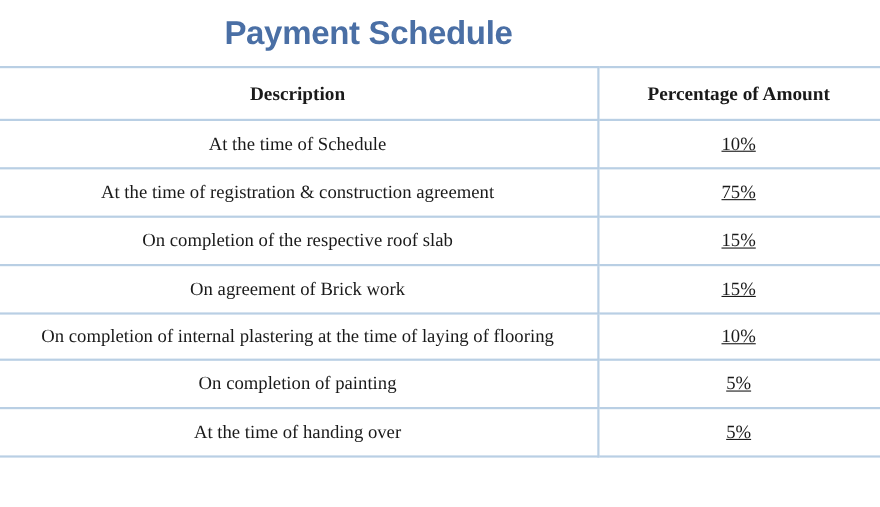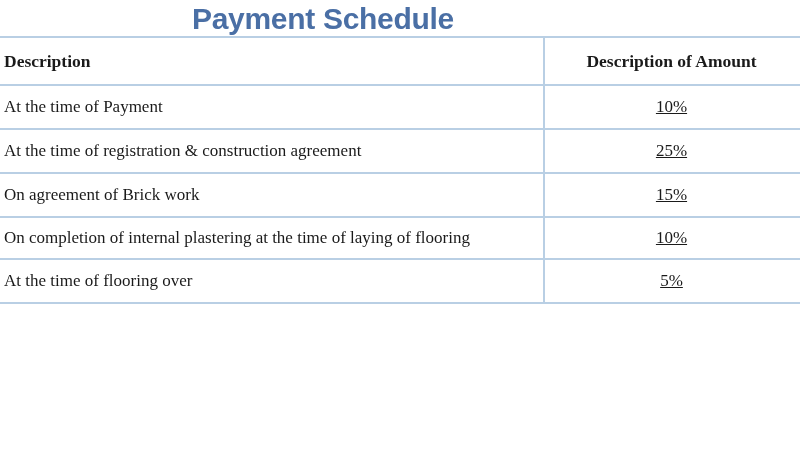--- a/index.html
+++ b/index.html
@@ -20,21 +20,21 @@
     height: 461px;
     background: #ffffff;
   }
   .title {
     font-family: "Liberation Sans", sans-serif;
     font-size: 30px;
     font-weight: bold;
     color: #4a6fa5;
     letter-spacing: -0.3px;
     padding: 0 0 0 192px;
-    margin: 0;
+    margin: 12px;
     line-height: 38px;
     height: 36px;
     overflow: hidden;
   }
   table.schedule {
     border-collapse: collapse;
     width: 800px;
     table-layout: fixed;
     margin: 0;
   }
@@ -51,21 +51,21 @@
     line-height: 22px;
   }
   table.schedule th {
     font-weight: bold;
     font-size: 17.5px;
     padding-top: 12px;
     padding-bottom: 12px;
   }
   table.schedule th.desc,
   table.schedule td.desc {
-    text-align: left;
+    text-align: center;
     border-right: 2px solid #b9cfe4;
     padding-left: 4px;
   }
   table.schedule th.pct,
   table.schedule td.pct {
     text-align: center;
   }
   table.schedule tr.row-tall td {
     padding-top: 9px;
     padding-bottom: 9px;
@@ -91,40 +91,48 @@
   <h1 class="title">Payment Schedule</h1>
 
   <table class="schedule">
     <colgroup>
       <col class="c1">
       <col class="c2">
     </colgroup>
     <thead>
       <tr>
         <th class="desc">Description</th>
-        <th class="pct">Description of Amount</th>
+        <th class="pct">Percentage of Amount</th>
       </tr>
     </thead>
     <tbody>
       <tr>
-        <td class="desc">At the time of Payment</td>
+        <td class="desc">At the time of Schedule</td>
         <td class="pct">10%</td>
       </tr>
       <tr>
         <td class="desc">At the time of registration &amp; construction agreement</td>
-        <td class="pct">25%</td>
+        <td class="pct">75%</td>
+      </tr>
+      <tr>
+        <td class="desc">On completion of the respective roof slab</td>
+        <td class="pct">15%</td>
       </tr>
       <tr>
         <td class="desc">On agreement of Brick work</td>
         <td class="pct">15%</td>
       </tr>
       <tr class="row-tall">
         <td class="desc">On completion of internal plastering at the time of laying of flooring</td>
         <td class="pct">10%</td>
       </tr>
       <tr>
-        <td class="desc">At the time of flooring over</td>
+        <td class="desc">On completion of painting</td>
+        <td class="pct">5%</td>
+      </tr>
+      <tr>
+        <td class="desc">At the time of handing over</td>
         <td class="pct">5%</td>
       </tr>
     </tbody>
   </table>
 
 </div>
 
 </body></html>

